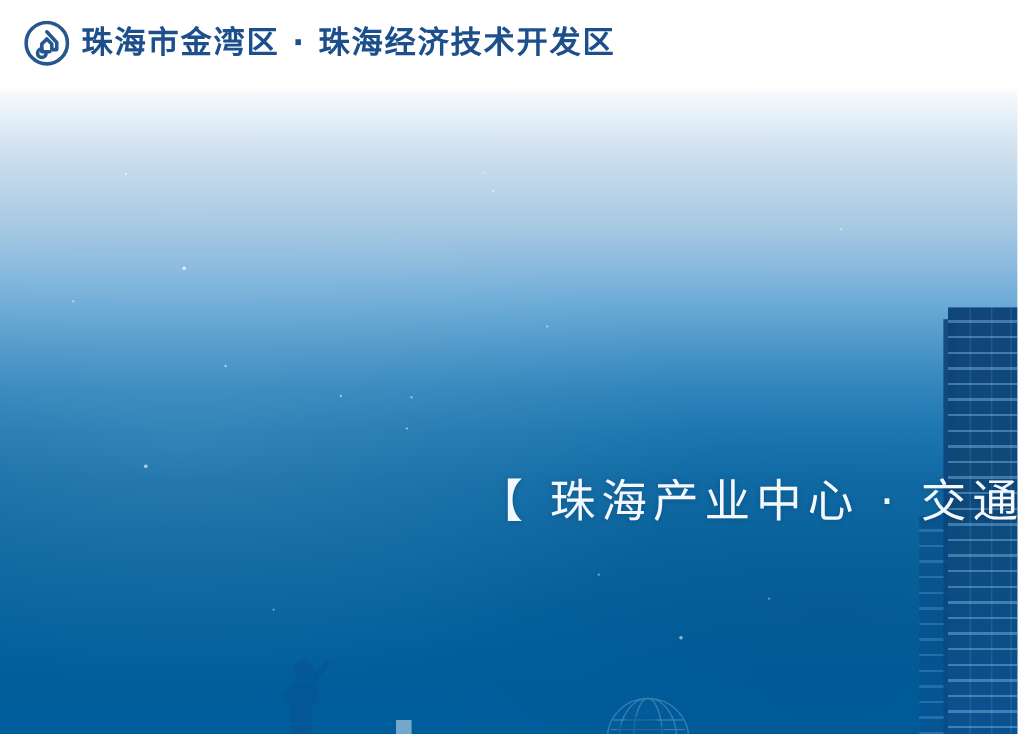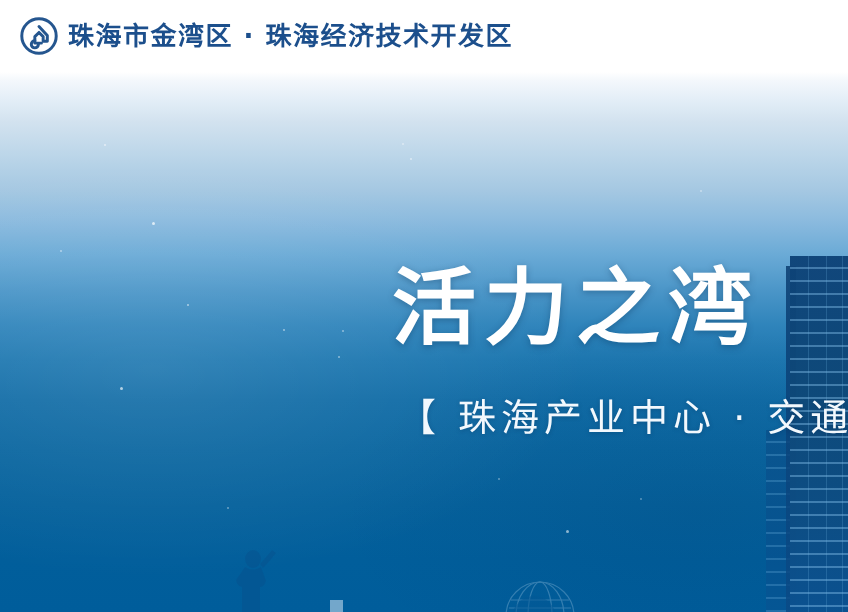--- a/index.html
+++ b/index.html
@@ -256,17 +256,16 @@
   <div class="header">
     <svg class="brand-logo" viewBox="0 0 64 64">
       <circle cx="32" cy="32" r="29" fill="none" stroke="#25568f" stroke-width="5"></circle>
       <path d="M32 16 L46 31 L46 41 L39 41 L39 33 L32 26 L25 33 L25 44 L36 44" fill="none" stroke="#25568f" stroke-width="5" stroke-linecap="round" stroke-linejoin="round"></path>
       <path d="M25 40 a6 6 0 1 0 6 6" fill="none" stroke="#25568f" stroke-width="5" stroke-linecap="round"></path>
     </svg>
     <div class="brand-title">珠海市金湾区 · 珠海经济技术开发区</div>
   </div>
 
   <div class="hero">
-    <div class="hero-headline">活力之湾</div>
     <div class="hero-subline">【 珠海产业中心 · 交通</div>
   </div>
 
 </div>
 
 </body></html>

